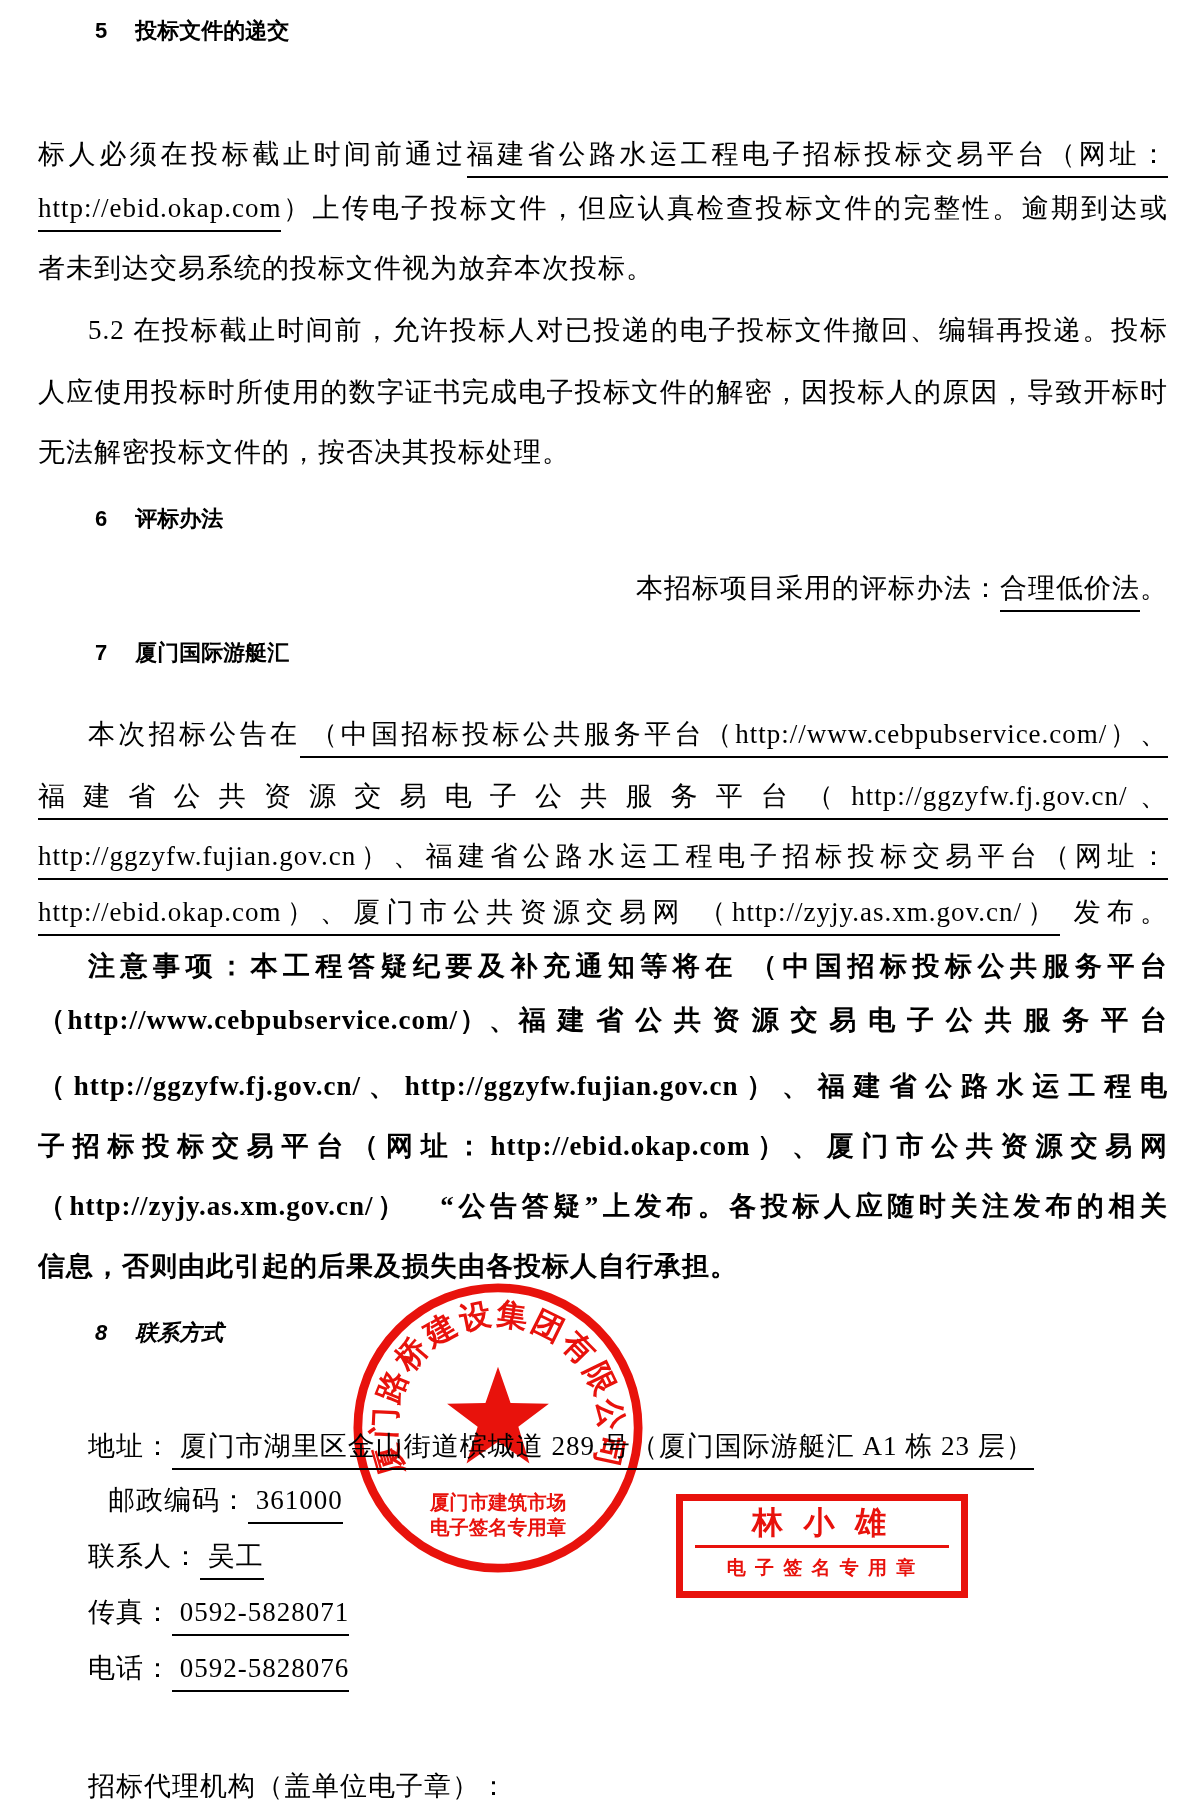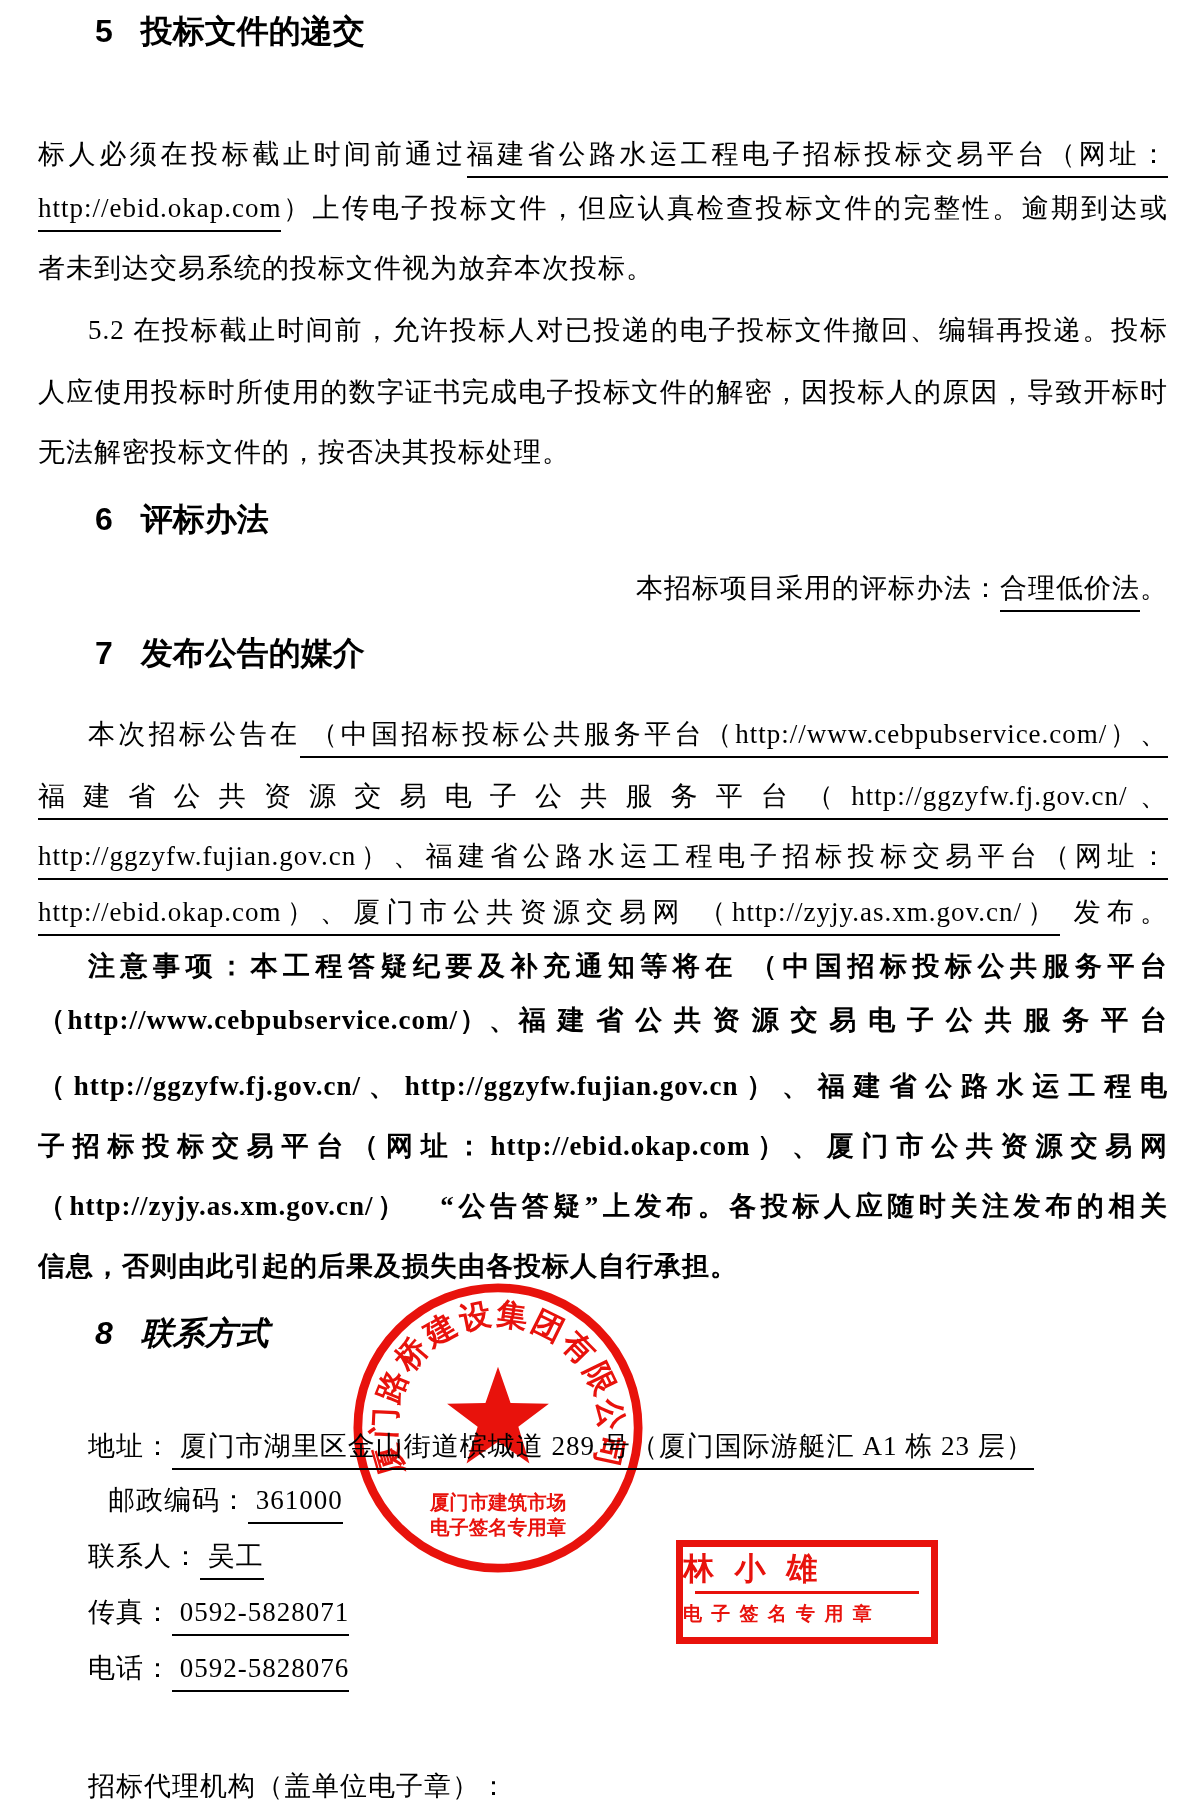--- a/index.html
+++ b/index.html
@@ -10,36 +10,36 @@
   }
   .line{
     position:absolute;left:38px;width:1130px;height:46px;
     font-size:27px;line-height:40px;letter-spacing:1px;overflow:hidden;
   }
   .indent{left:88px;width:1080px;}
   .j{text-align:justify;text-align-last:justify;}
   .b{font-weight:bold;}
   .u{border-bottom:2px solid #000;padding-bottom:7px;}
   .hline{
-    position:absolute;left:95px;height:50px;font-size:32px;line-height:42px;
+    position:absolute;left:95px;height:50px;font-size:22px;line-height:42px;
     font-weight:bold;font-family:"Liberation Sans","DejaVu Sans",sans-serif;
     white-space:nowrap;
     text-align:center;
   }
   .htitle{margin-left:28px;}
   .stamp{position:absolute;mix-blend-mode:multiply;}
   .seal-svg{
     position:absolute;left:0;top:0;width:100%;height:100%;
     font-family:"Liberation Sans","DejaVu Sans",sans-serif;
   }
   .company-seal{left:352px;top:1282px;width:292px;height:292px;}
   .name-seal{
-    left:676px;top:1540px;width:262px;height:104px;box-sizing:border-box;
+    left:676px;top:1494px;width:292px;height:104px;box-sizing:border-box;
     border:7px solid #e8120c;color:#e8120c;
-    font-family:"Liberation Sans","DejaVu Sans",sans-serif;
+    font-family:"Liberation Sans","DejaVu Sans",sans-serif;text-align:center;
   }
   .ns-name{
     font-size:31px;font-weight:bold;line-height:44px;letter-spacing:6px;
     white-space:nowrap;overflow:hidden;
   }
   .ns-divider{height:0;border-bottom:3px solid #e8120c;margin:0 12px;}
   .ns-sub{
     font-size:19px;font-weight:bold;line-height:40px;letter-spacing:2px;
     white-space:nowrap;overflow:hidden;
   }
@@ -74,21 +74,21 @@
   </div>
 
   <div class="hline" style="top:498px;">
     <span>6</span><span class="htitle">评标办法</span>
   </div>
   <div class="line indent" style="top:568px;text-align:right;">
     <span>本招标项目采用的评标办法：</span><span class="u">合理低价法</span><span>。</span>
   </div>
 
   <div class="hline" style="top:632px;">
-    <span>7</span><span class="htitle">发布公告的媒介</span>
+    <span>7</span><span class="htitle">厦门国际游艇汇</span>
   </div>
   <div class="line indent j" style="top:714px;">
     <span>本次招标公告在</span><span class="u"> （中国招标投标公共服务平台（http://www.cebpubservice.com/）、</span>
   </div>
   <div class="line j" style="top:776px;">
     <span class="u">福 建 省 公 共 资 源 交 易 电 子 公 共 服 务 平 台 （ http://ggzyfw.fj.gov.cn/ 、</span>
   </div>
   <div class="line j" style="top:836px;">
     <span class="u">http://ggzyfw.fujian.gov.cn）、福建省公路水运工程电子招标投标交易平台（网址：</span>
   </div>

